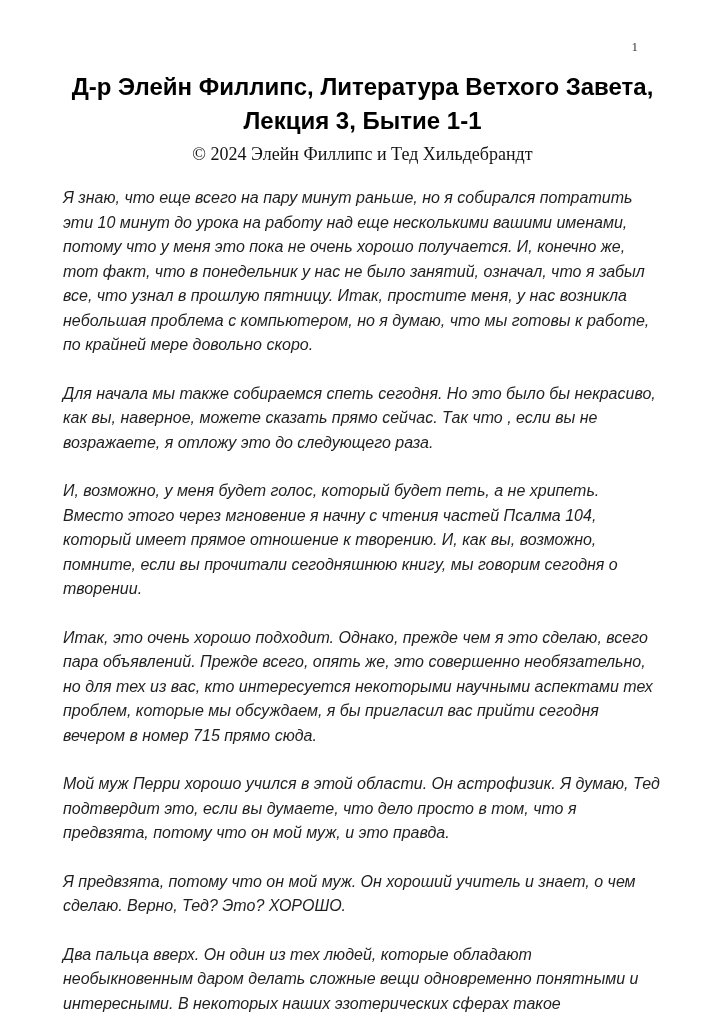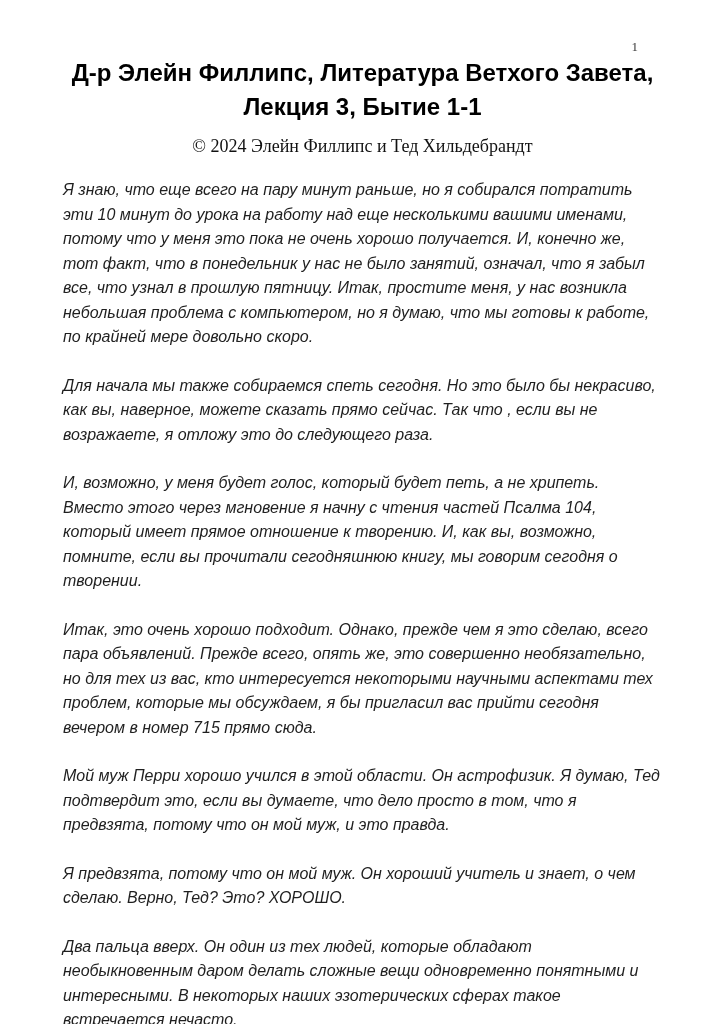--- a/index.html
+++ b/index.html
@@ -24,34 +24,34 @@
   }
   .page-number {
     position: absolute;
     top: 39px;
     right: 86px;
     font-family: "Liberation Serif", serif;
     font-size: 13px;
     color: #3a3a3a;
   }
   .doc-title {
-    margin-top: 18px;
+    margin-top: 32px;
     text-align: center;
     font-weight: bold;
     font-size: 24px;
     line-height: 34px;
     color: #000000;
     letter-spacing: 0;
   }
   .copyright {
     text-align: center;
     font-family: "Liberation Serif", serif;
     font-size: 18px;
     line-height: 24px;
-    margin-top: 10px;
+    margin-top: 4px;
     color: #111111;
   }
   .body-text {
     margin-top: 20px;
     width: 600px;
     font-size: 16px;
     line-height: 24.5px;
     color: #1f1f1f;
   }
   .body-text p {

